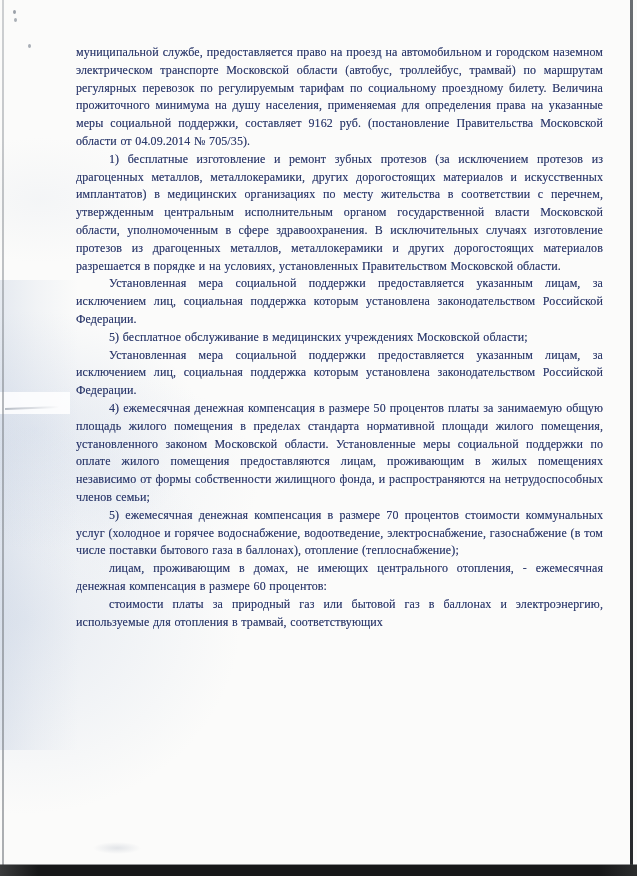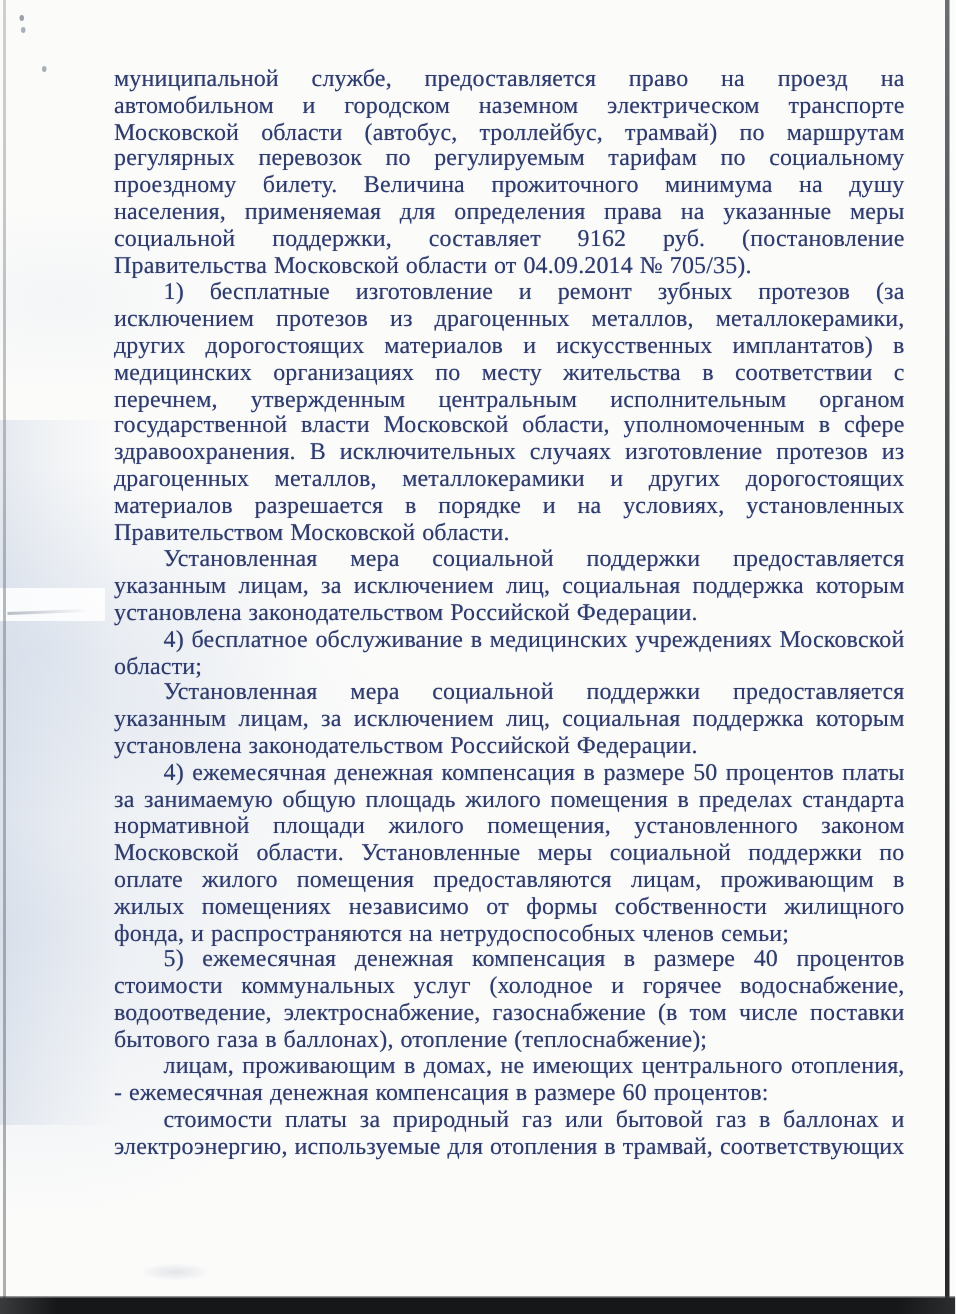--- a/index.html
+++ b/index.html
@@ -53,21 +53,21 @@
   .speck { position: absolute; border-radius: 50%; background: #9ba1a9; }
   .speck-a { left: 13px; top: 10px; width: 3px; height: 4px; box-shadow: 1px 8px 0 #aab0b7; }
   .speck-b { left: 28px; top: 44px; width: 3px; height: 4px; background: #a8aeb6; }
   .smudge {
     position: absolute; left: 93px; top: 842px; width: 48px; height: 12px;
     background: radial-gradient(closest-side, rgba(168,176,190,0.30), rgba(168,176,190,0));
   }
   .doc-text {
     position: absolute;
     left: 76px; top: 44px; width: 527px;
-    font-size: 16px;
+    font-size: 12px;
     line-height: 17.8px;
     letter-spacing: 0.1px;
     word-spacing: 0.5px;
     text-align: justify;
     color: var(--ink, #2e3b6d);
     text-shadow: 0 0 0.6px rgba(46,59,109,0.55);
   }
   .doc-text p { margin: 0; text-indent: 33px; }
   .doc-text p.continuation { text-indent: 0; }
 </style>
@@ -83,20 +83,20 @@
   <div class="right-edge-line"></div>
   <div class="bottom-bar"></div>
   <div class="speck speck-a"></div>
   <div class="speck speck-b"></div>
   <div class="smudge"></div>
 
   <div class="doc-text">
     <p class="continuation">муниципальной службе, предоставляется право на проезд на автомобильном и городском наземном электрическом транспорте Московской области (автобус, троллейбус, трамвай) по маршрутам регулярных перевозок по регулируемым тарифам по социальному проездному билету.  Величина прожиточного минимума на душу населения, применяемая для определения права на указанные меры социальной поддержки, составляет 9162 руб. (постановление Правительства Московской области от 04.09.2014 № 705/35).</p>
     <p>1) бесплатные изготовление и ремонт зубных протезов (за исключением протезов из драгоценных металлов, металлокерамики, других дорогостоящих материалов и искусственных имплантатов) в медицинских организациях по месту жительства в соответствии с перечнем, утвержденным центральным исполнительным органом государственной власти Московской области, уполномоченным в сфере здравоохранения. В исключительных случаях изготовление протезов из драгоценных металлов, металлокерамики и других дорогостоящих материалов разрешается в порядке и на условиях, установленных Правительством Московской области.</p>
     <p>Установленная мера социальной поддержки предоставляется указанным лицам, за исключением лиц, социальная поддержка которым установлена законодательством Российской Федерации.</p>
-    <p>4) бесплатное обслуживание в медицинских учреждениях Московской области;</p>
+    <p>5) бесплатное обслуживание в медицинских учреждениях Московской области;</p>
     <p>Установленная мера социальной поддержки предоставляется указанным лицам, за исключением лиц, социальная поддержка которым установлена законодательством Российской Федерации.</p>
     <p>4) ежемесячная денежная компенсация в размере 50 процентов платы за занимаемую общую площадь жилого помещения в пределах стандарта нормативной площади жилого помещения, установленного законом Московской области. Установленные меры социальной поддержки по оплате жилого помещения предоставляются лицам, проживающим в жилых помещениях независимо от формы собственности жилищного фонда, и распространяются на нетрудоспособных членов семьи;</p>
-    <p>5) ежемесячная денежная компенсация в размере 40 процентов стоимости коммунальных услуг (холодное и горячее водоснабжение, водоотведение, электроснабжение, газоснабжение (в том числе поставки бытового газа в баллонах), отопление (теплоснабжение);</p>
+    <p>5) ежемесячная денежная компенсация в размере 70 процентов стоимости коммунальных услуг (холодное и горячее водоснабжение, водоотведение, электроснабжение, газоснабжение (в том числе поставки бытового газа в баллонах), отопление (теплоснабжение);</p>
     <p>лицам, проживающим в домах, не имеющих центрального отопления, - ежемесячная денежная компенсация в размере 60 процентов:</p>
     <p>стоимости платы за природный газ или бытовой газ в баллонах и электроэнергию, используемые для отопления в трамвай, соответствующих</p>
   </div>
 </div>
 
 </body></html>

